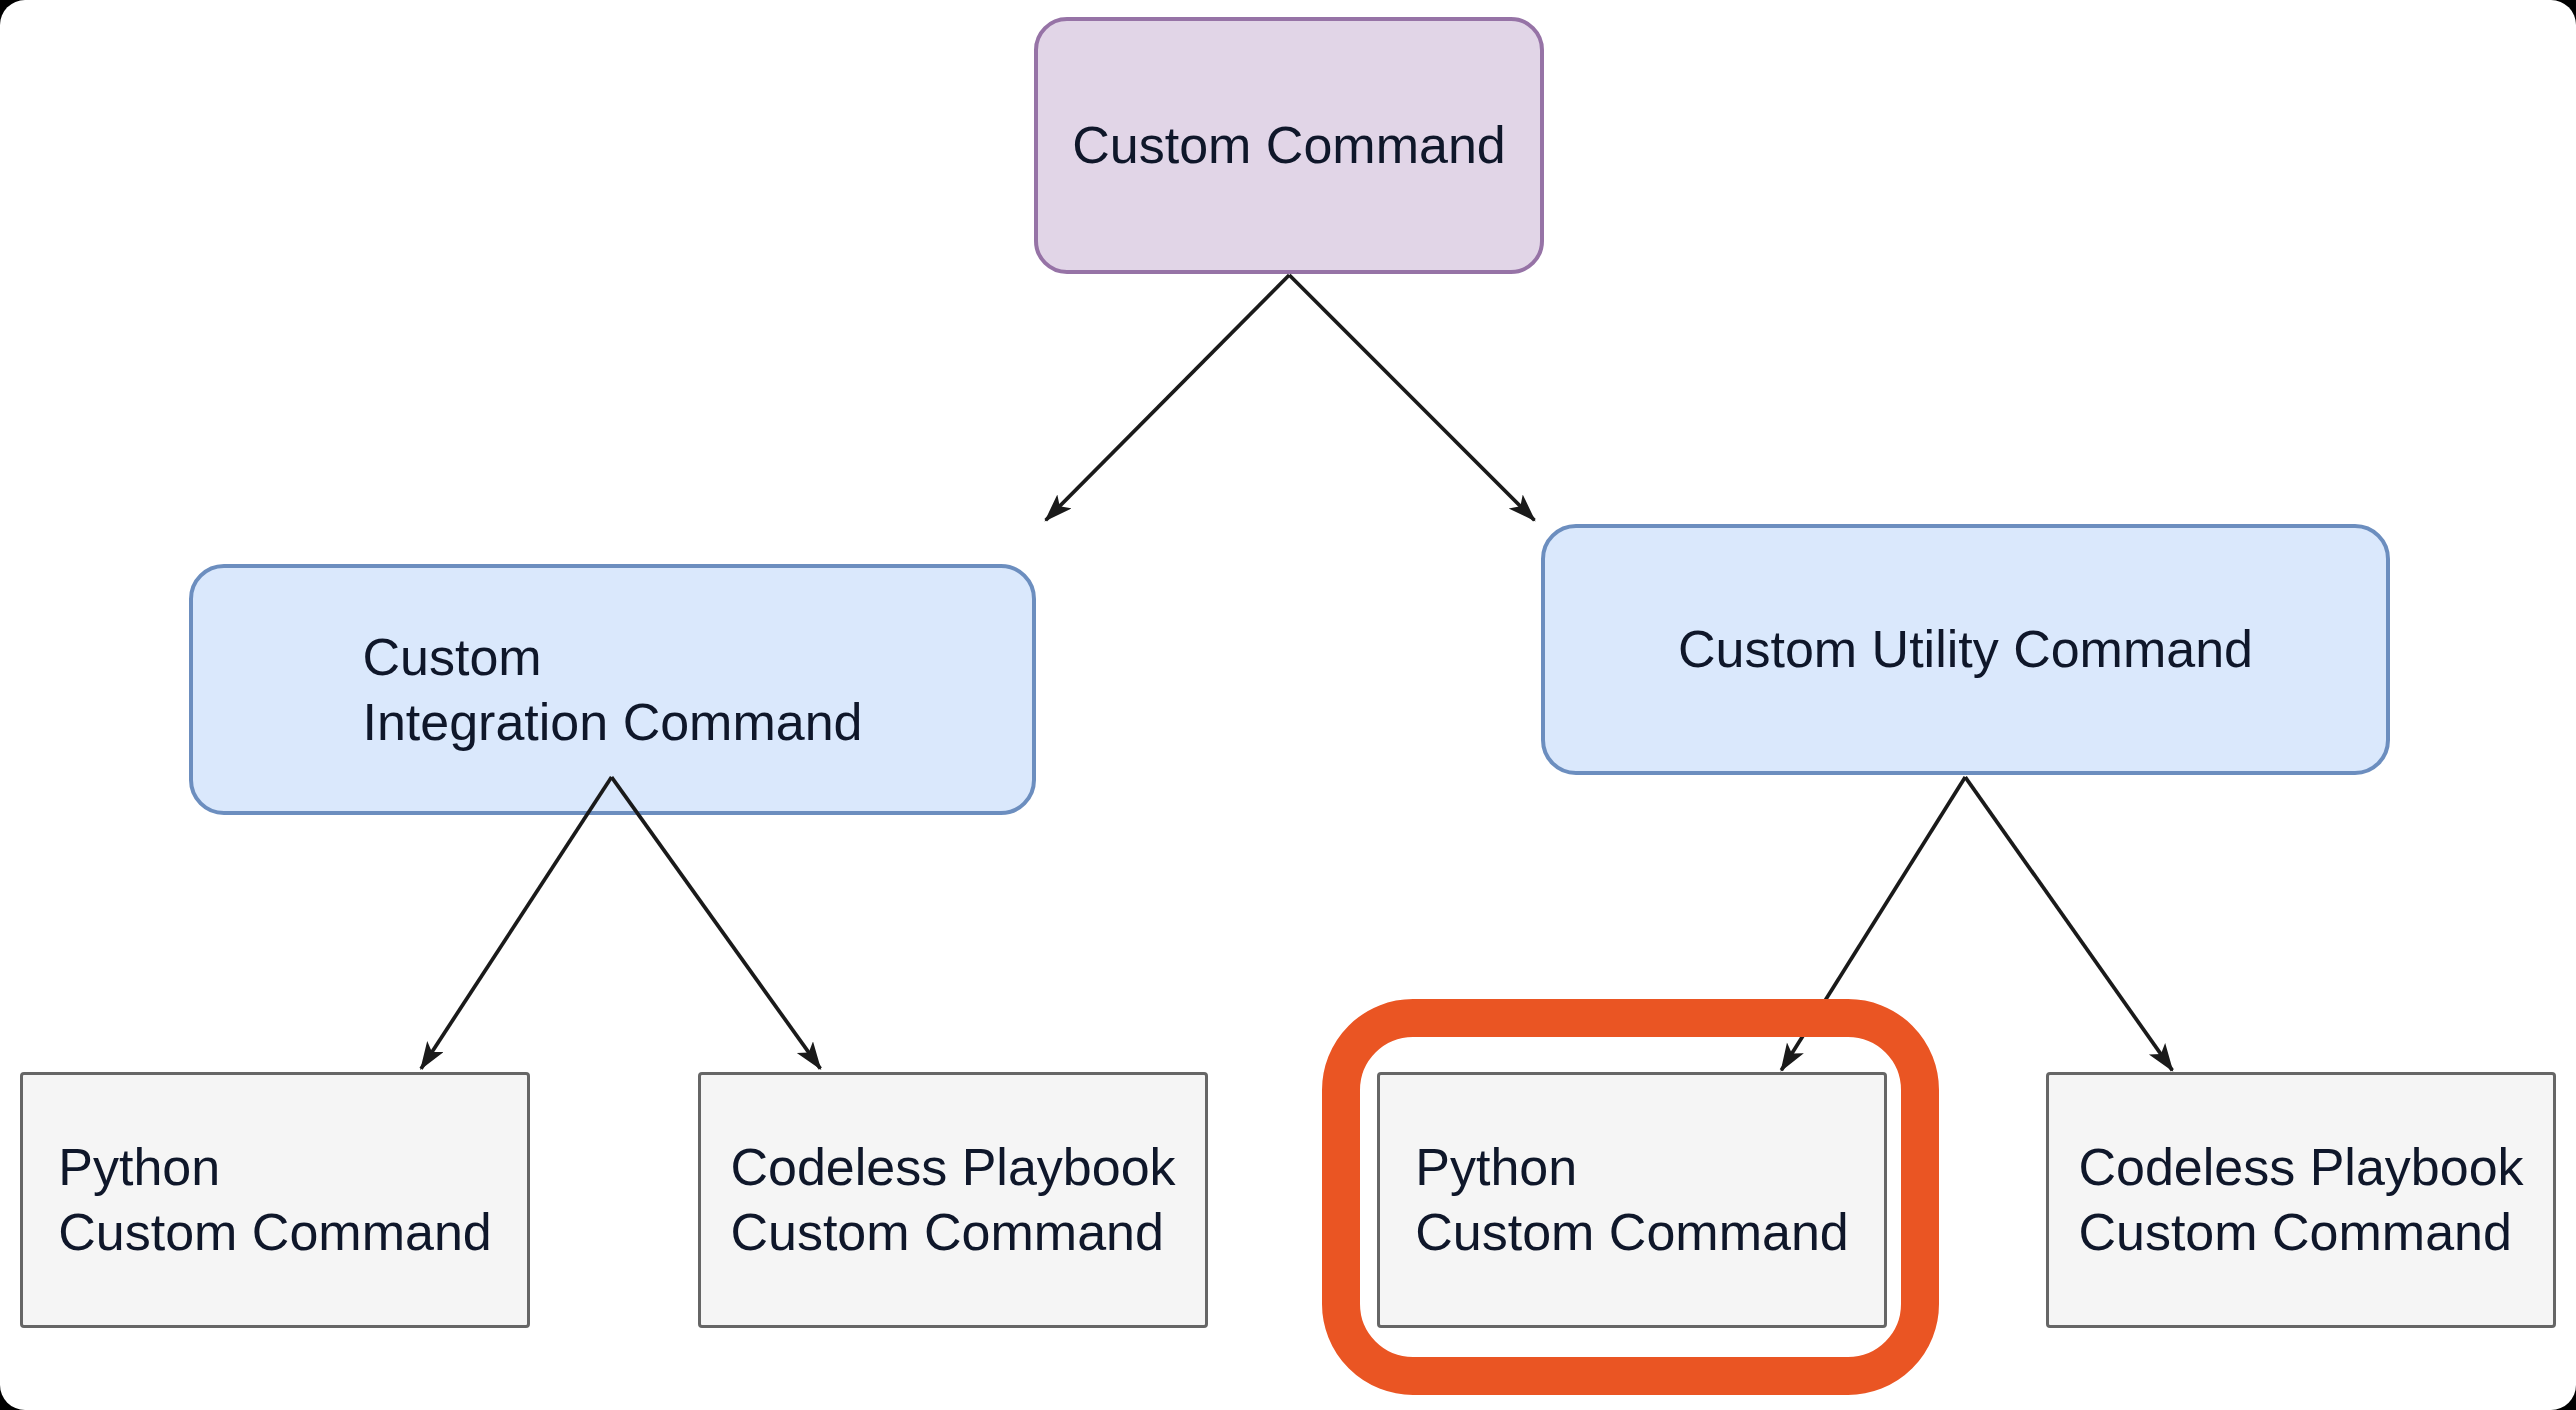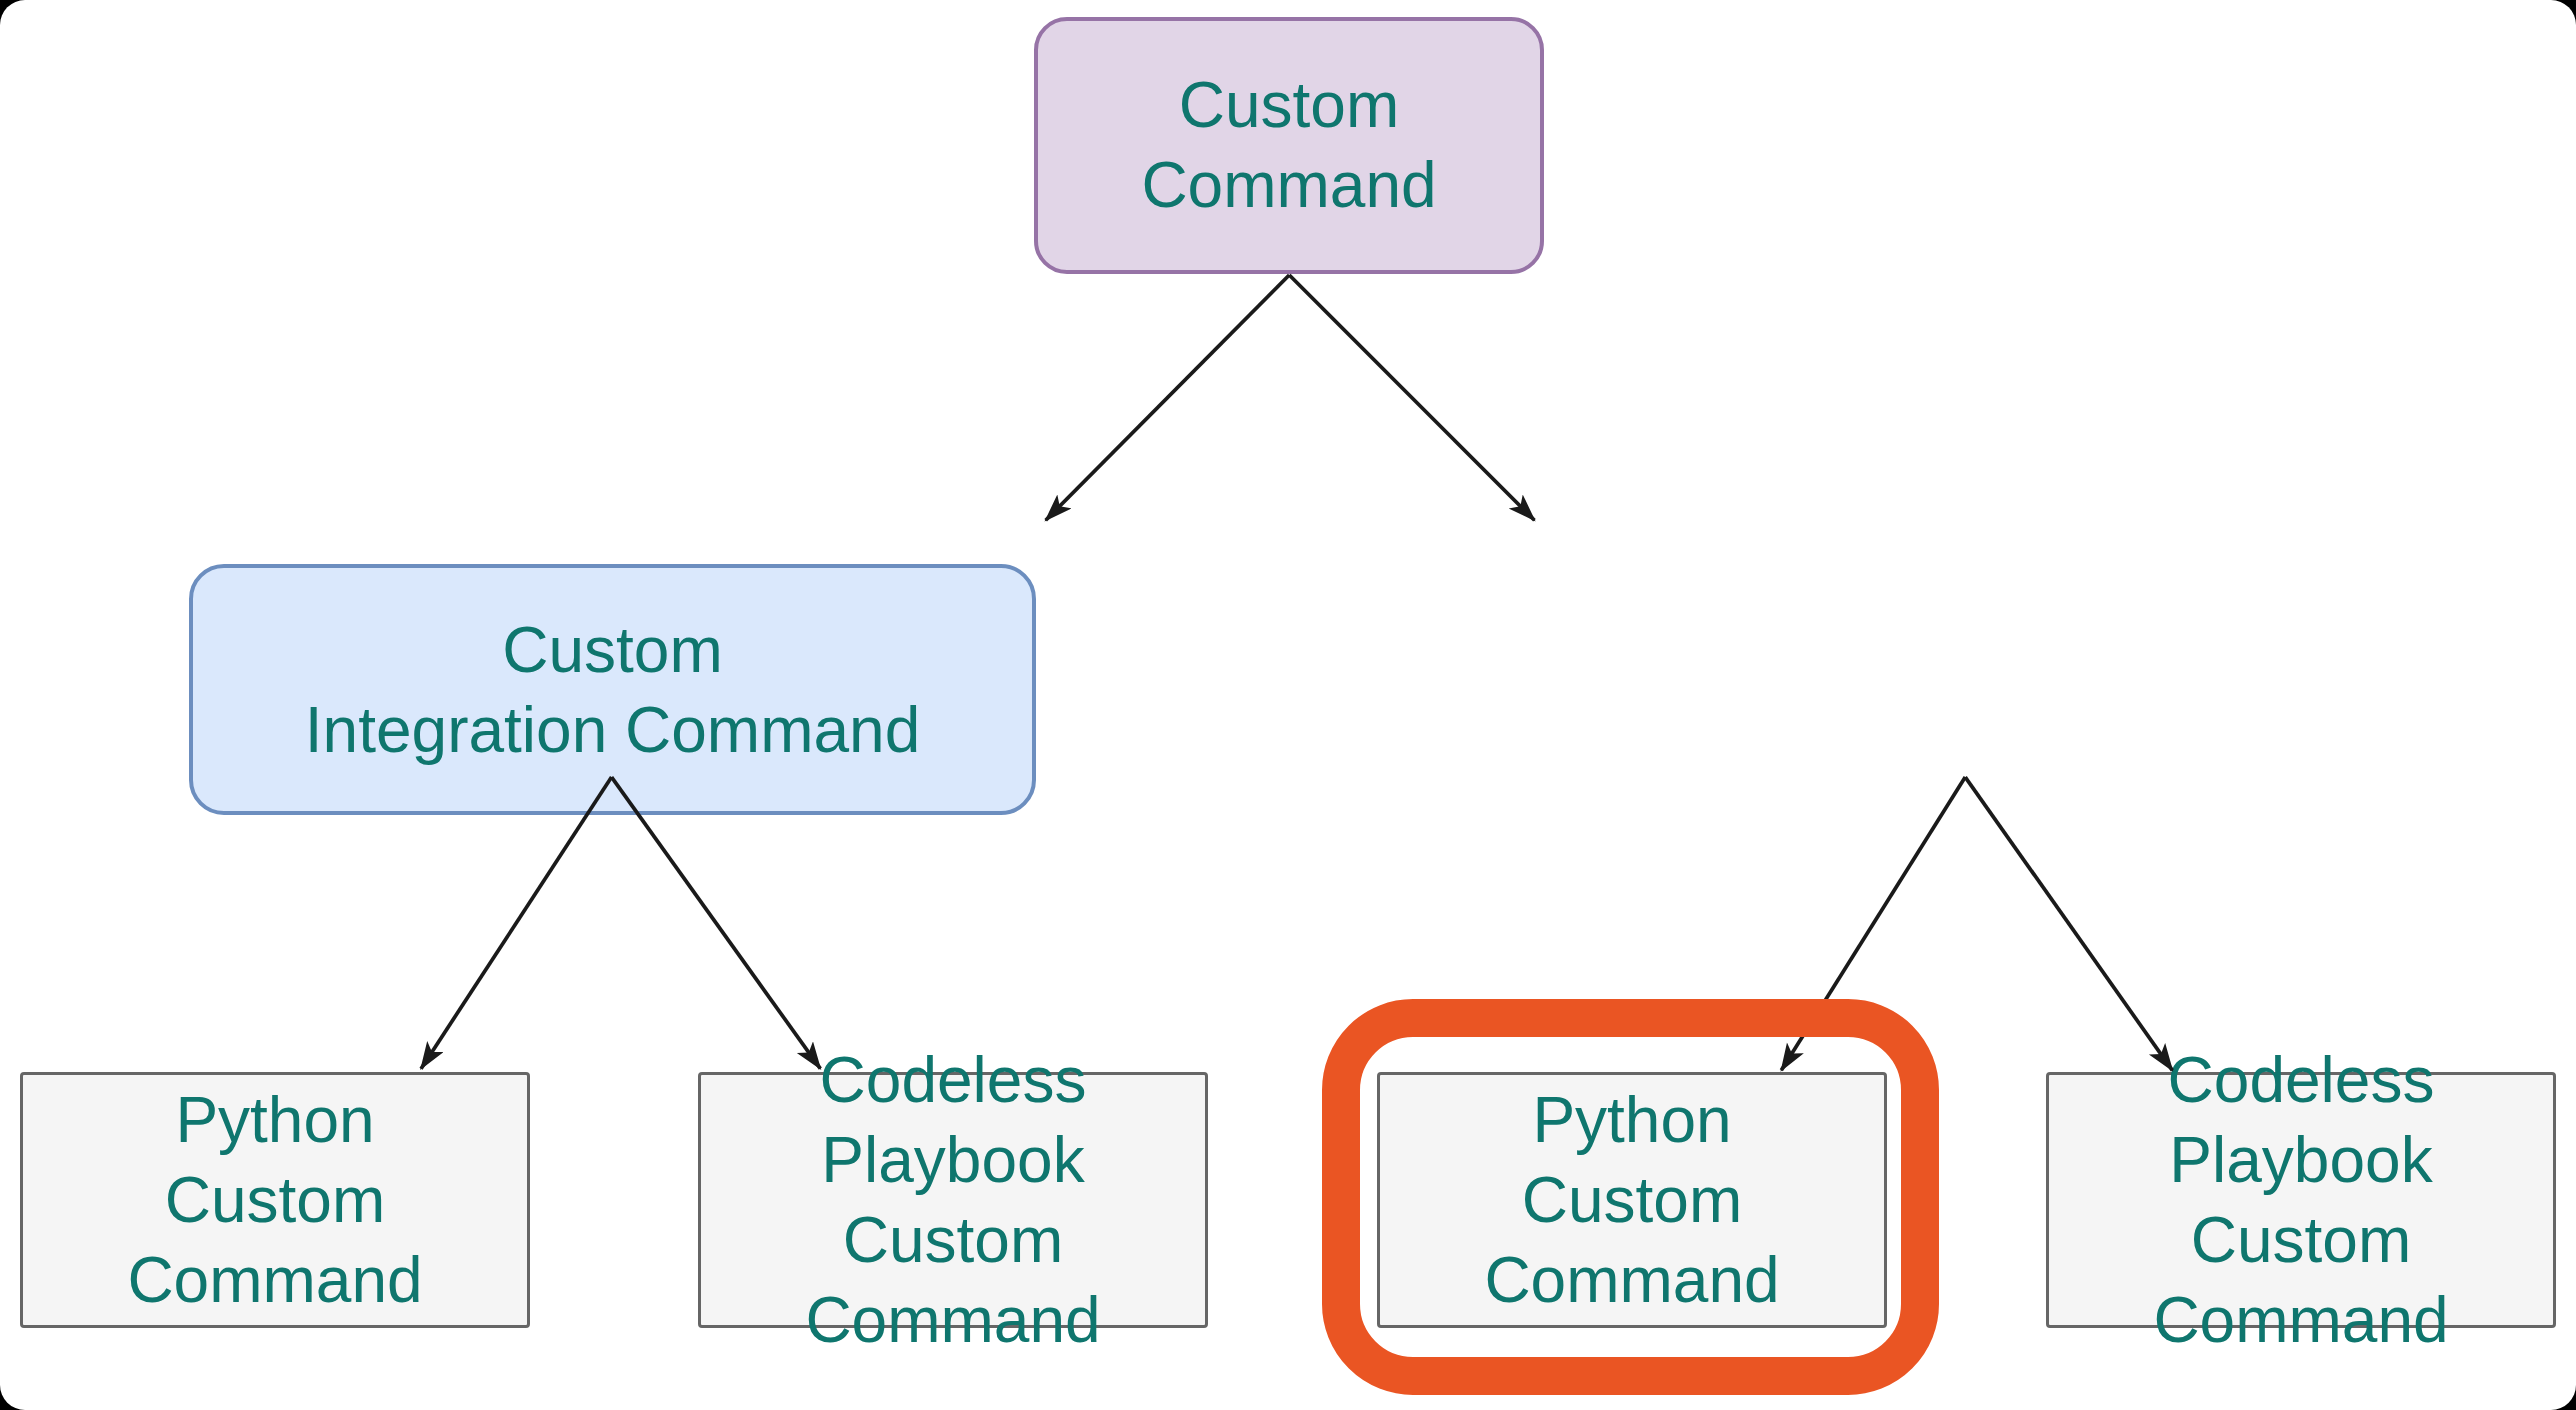--- a/index.html
+++ b/index.html
@@ -8,23 +8,22 @@
     width:2576px;height:1410px;
     background:#fff;
     border-radius:25px;
     overflow:hidden;
     transform-origin:top left;
     font-family:"Liberation Sans","DejaVu Sans",sans-serif;
   }
   .node{
     position:absolute;
     display:flex;align-items:center;justify-content:center;
-    text-align:center;
     white-space:pre-line;
-    font-size:64px;line-height:1.25;color:#0f766e;
+    font-size:52px;line-height:1.25;color:#0f172a;
     box-sizing:border-box;
   }
   .node.purple{background:#e1d5e7;border:4.1px solid #9673a6;border-radius:33px;}
   .node.blue{background:#dae8fc;border:4.1px solid #6c8ebf;border-radius:35px;}
   .node.gray{background:#f5f5f5;border:3.3px solid #666666;border-radius:4px;}
   #edges{position:absolute;left:0;top:0;z-index:2;}
   .node{z-index:1;}
   #highlight-ring{
     position:absolute;
     left:1322px;top:999px;width:617px;height:396px;
@@ -56,20 +55,23 @@
 
   <div class="node purple" style="left:1034px;top:16.6px;width:510px;height:257px;">
     <span>Custom Command</span>
   </div>
 
   <div class="node blue" style="left:189px;top:524px;width:847px;height:251px;margin-top:40px;">
     <span>Custom
 Integration Command</span>
   </div>
 
+  <div class="node blue" style="left:1541px;top:524px;width:849px;height:251px;">
+    <span>Custom Utility Command</span>
+  </div>
 
   <div class="node gray" style="left:20px;top:1072px;width:510px;height:256px;">
     <span>Python
 Custom Command</span>
   </div>
 
   <div class="node gray" style="left:698px;top:1072px;width:510px;height:256px;">
     <span>Codeless Playbook
 Custom Command</span>
   </div>

